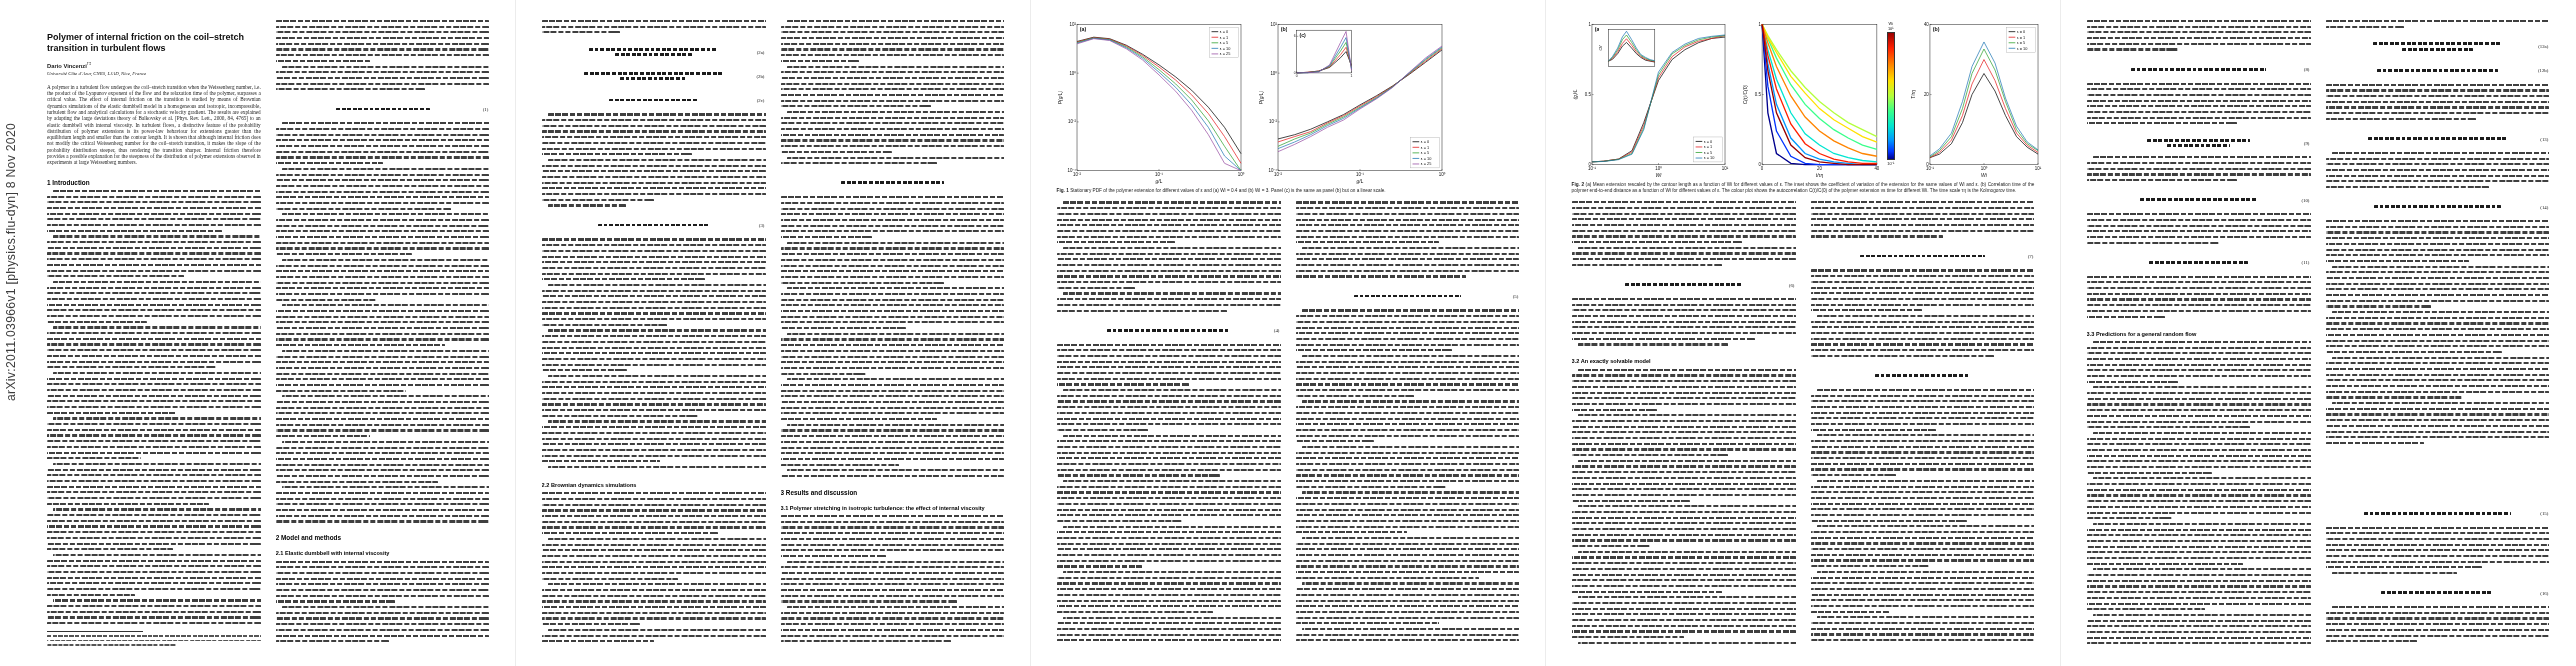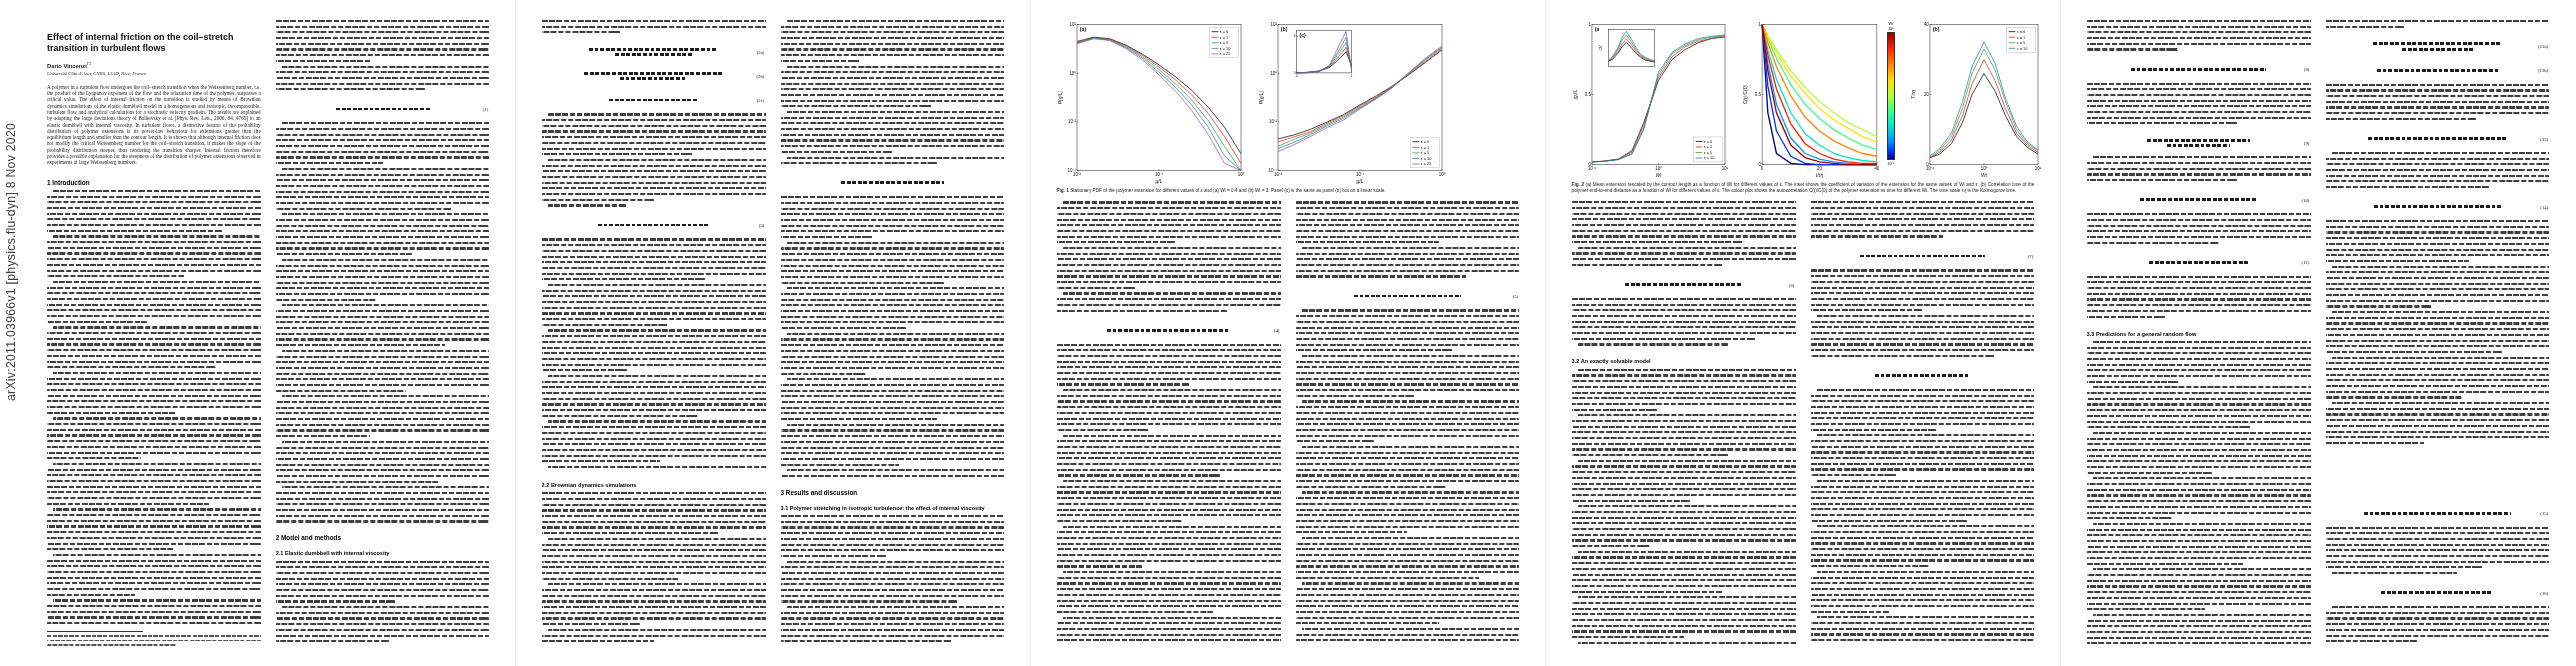--- a/index.html
+++ b/index.html
@@ -60,21 +60,21 @@
 </style>
 </head>
 <body>
 
 <div class="spread">
 
   <section class="page" id="p1">
     <div class="arxiv">arXiv:2011.03966v1  [physics.flu-dyn]  8 Nov 2020</div>
     <div class="cols">
       <div class="col">
-        <h1 class="title">Effect of internal friction on the coil–stretch transition in turbulent flows</h1>
+        <h1 class="title">Polymer of internal friction on the coil–stretch transition in turbulent flows</h1>
         <div class="author"><span>Dario Vincenzi</span><sup>†‡</sup></div>
         <div class="affil">Université Côte d’Azur, CNRS, LJAD, Nice, France</div>
         <p class="abstract">A polymer in a turbulent flow undergoes the coil–stretch transition when the Weissenberg number, i.e. the product of the Lyapunov exponent of the flow and the relaxation time of the polymer, surpasses a critical value. The effect of internal friction on the transition is studied by means of Brownian dynamics simulations of the elastic dumbbell model in a homogeneous and isotropic, incompressible, turbulent flow and analytical calculations for a stochastic velocity gradient. The results are explained by adapting the large deviations theory of Balkovsky et al. [Phys. Rev. Lett., 2000, 84, 4765] to an elastic dumbbell with internal viscosity. In turbulent flows, a distinctive feature of the probability distribution of polymer extensions is its power-law behaviour for extensions greater than the equilibrium length and smaller than the contour length. It is shown that although internal friction does not modify the critical Weissenberg number for the coil–stretch transition, it makes the slope of the probability distribution steeper, thus rendering the transition sharper. Internal friction therefore provides a possible explanation for the steepness of the distribution of polymer extensions observed in experiments at large Weissenberg numbers.</p>
         <h2>1 Introduction</h2>
         <div class="para fill">
             <i class="tl ind" style="width:100%;background-position:0px 0"></i>
             <i class="tl" style="width:100%;background-position:-2.8px 0"></i>
             <i class="tl" style="width:100%;background-position:-5.6px 0"></i>
             <i class="tl" style="width:100%;background-position:-1.1px 0"></i>
             <i class="tl" style="width:100%;background-position:-3.9px 0"></i>

